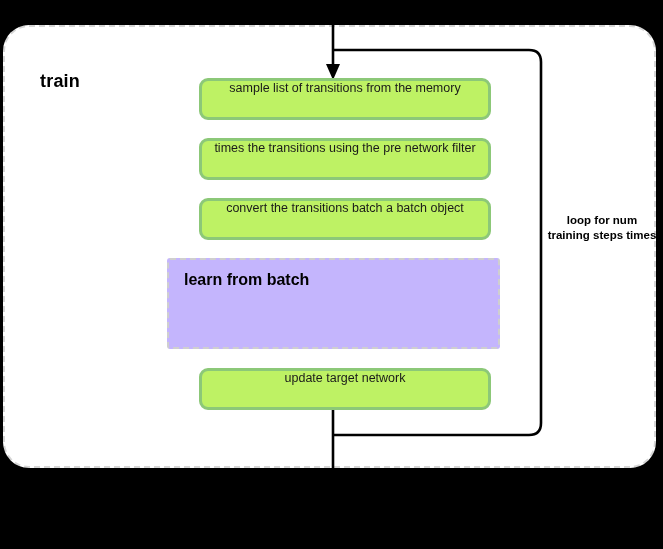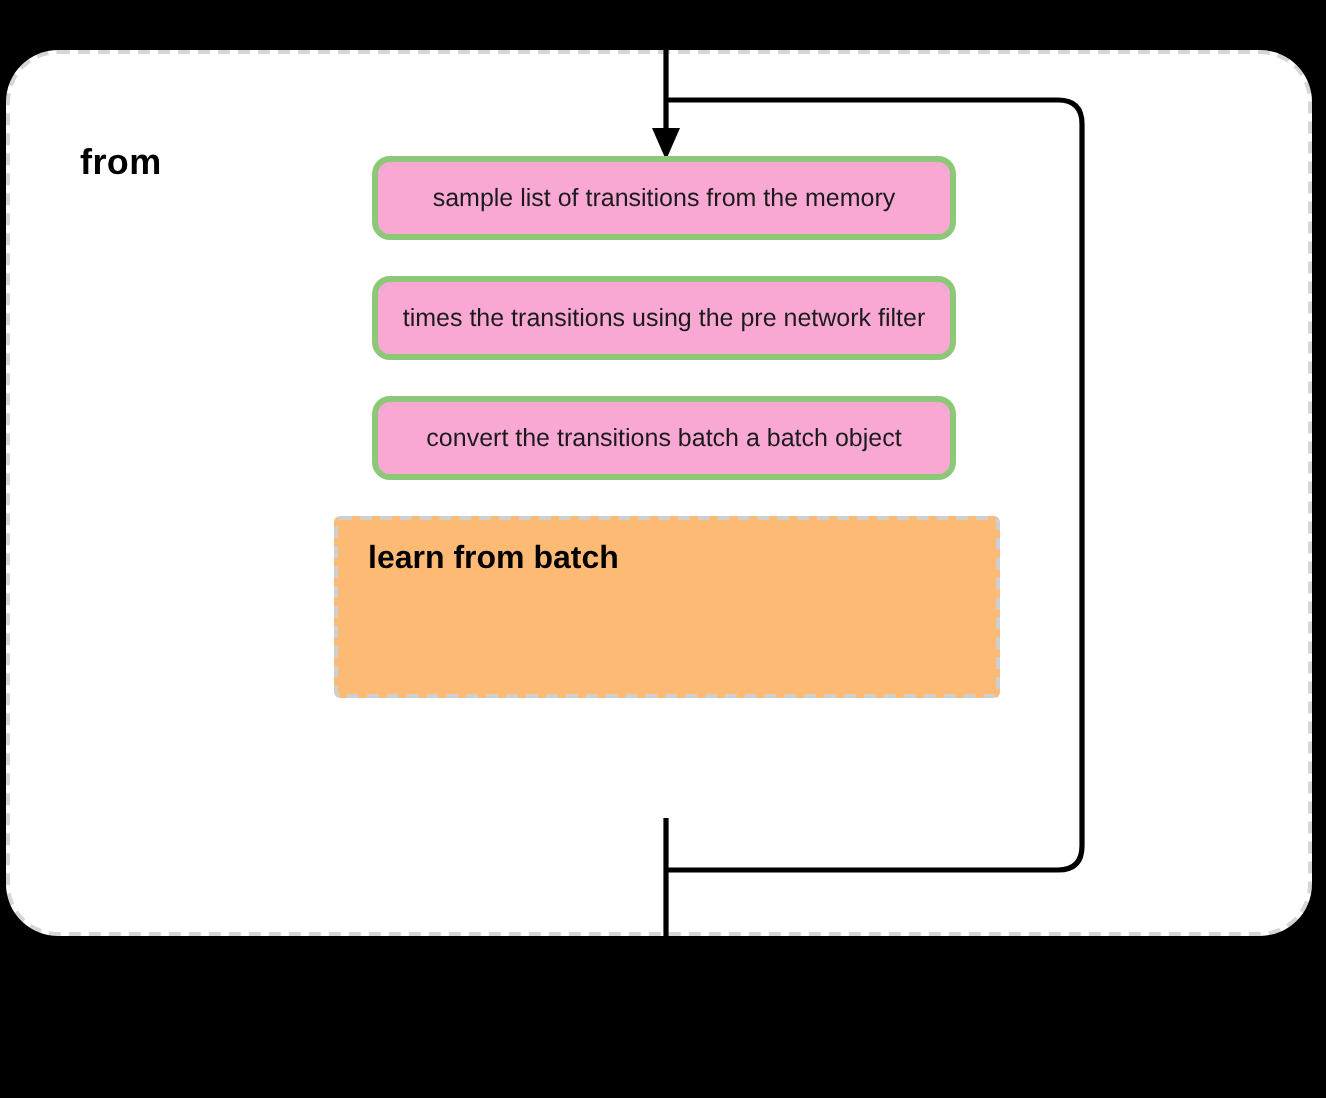--- a/index.html
+++ b/index.html
@@ -45,29 +45,29 @@
     font-size: 18px;
     font-weight: bold;
     color: #000000;
     letter-spacing: 0.2px;
     line-height: 1;
   }
 
   
   .proc-box {
     position: absolute;
-    left: 186px;
+    left: 199px;
     width: 292px;
     height: 42px;
-    background: #f9a8d4;
+    background: #bef264;
     border: 3px solid #8cc878;
     border-radius: 9px;
     box-sizing: border-box;
     display: flex;
-    align-items: center;
+    align-items: flex-start;
     justify-content: center;
     z-index: 6;
   }
   .proc-box .proc-label {
     font-size: 12.5px;
     color: #1a1a1a;
     text-align: center;
     line-height: 1.2;
   }
   #box-sample  { top: 78px; }
@@ -75,21 +75,21 @@
   #box-convert { top: 198px; }
   #box-update  { top: 368px; }
 
   
   .sub-group {
     position: absolute;
     left: 167px;
     top: 258px;
     width: 333px;
     height: 91px;
-    background: #fdba74;
+    background: #c4b5fd;
     border: 2px dashed #cfcfcf;
     border-radius: 3px;
     box-sizing: border-box;
     z-index: 5;
   }
   .sub-group-title {
     position: absolute;
     left: 15px;
     top: 9px;
     font-size: 16px;
@@ -123,21 +123,21 @@
     z-index: 4;
     pointer-events: none;
   }
 </style>
 </head>
 <body>
 
 <div id="canvas">
 
   <div class="outer-container">
-    <div class="group-title">from</div>
+    <div class="group-title">train</div>
   </div>
 
   <svg id="connectors" viewBox="0 0 663 549" xmlns="http://www.w3.org/2000/svg">
 
     <path d="M 333 0 L 333 70" fill="none" stroke="#000000" stroke-width="2.6"></path>
     <polygon points="333,80 326,64 340,64" fill="#000000"></polygon>
 
     <path d="M 333 50 L 529 50 Q 541 50 541 62 L 541 423 Q 541 435 529 435 L 333 435" fill="none" stroke="#000000" stroke-width="2.6" stroke-linecap="butt"></path>
 
     <path d="M 333 409 L 333 470" fill="none" stroke="#000000" stroke-width="2.6"></path>
@@ -152,15 +152,19 @@
   </div>
 
   <div class="proc-box" id="box-convert">
     <span class="proc-label">convert the transitions batch a batch object</span>
   </div>
 
   <div class="sub-group">
     <div class="sub-group-title">learn from batch</div>
   </div>
 
+  <div class="proc-box" id="box-update">
+    <span class="proc-label">update target network</span>
+  </div>
 
+  <div class="loop-label">loop for num training steps times</div>
 
 </div>
 
 </body></html>

